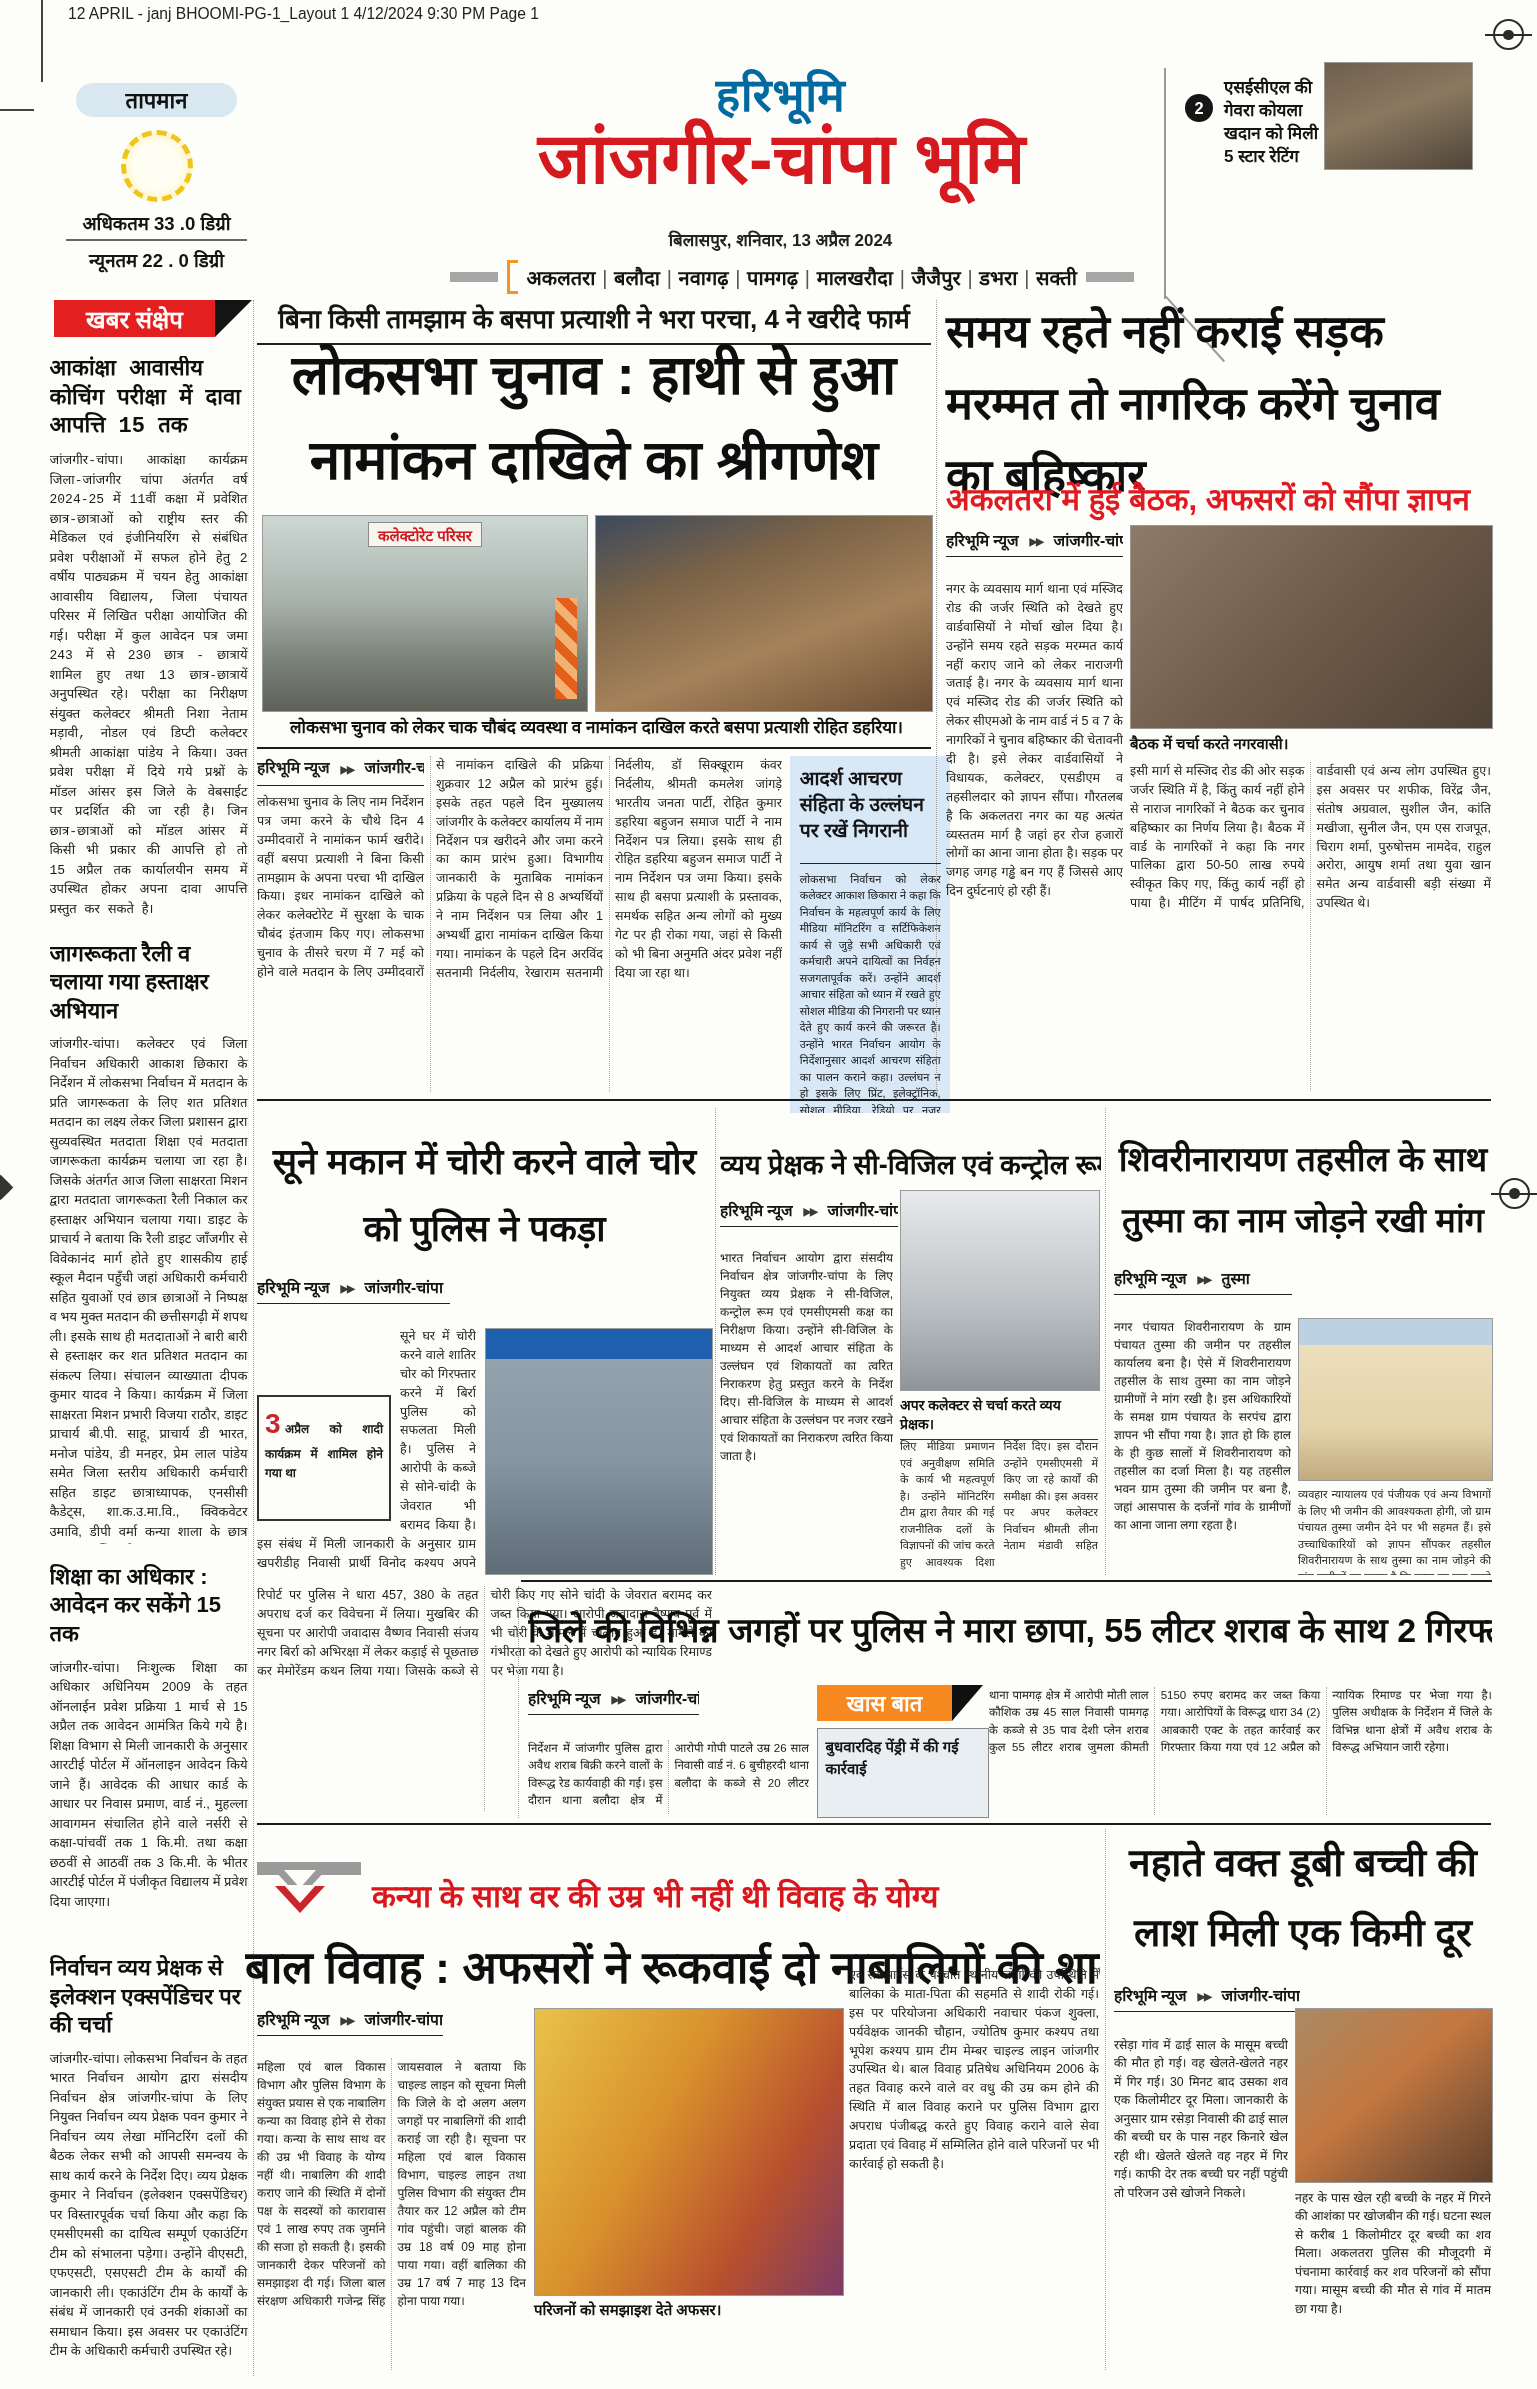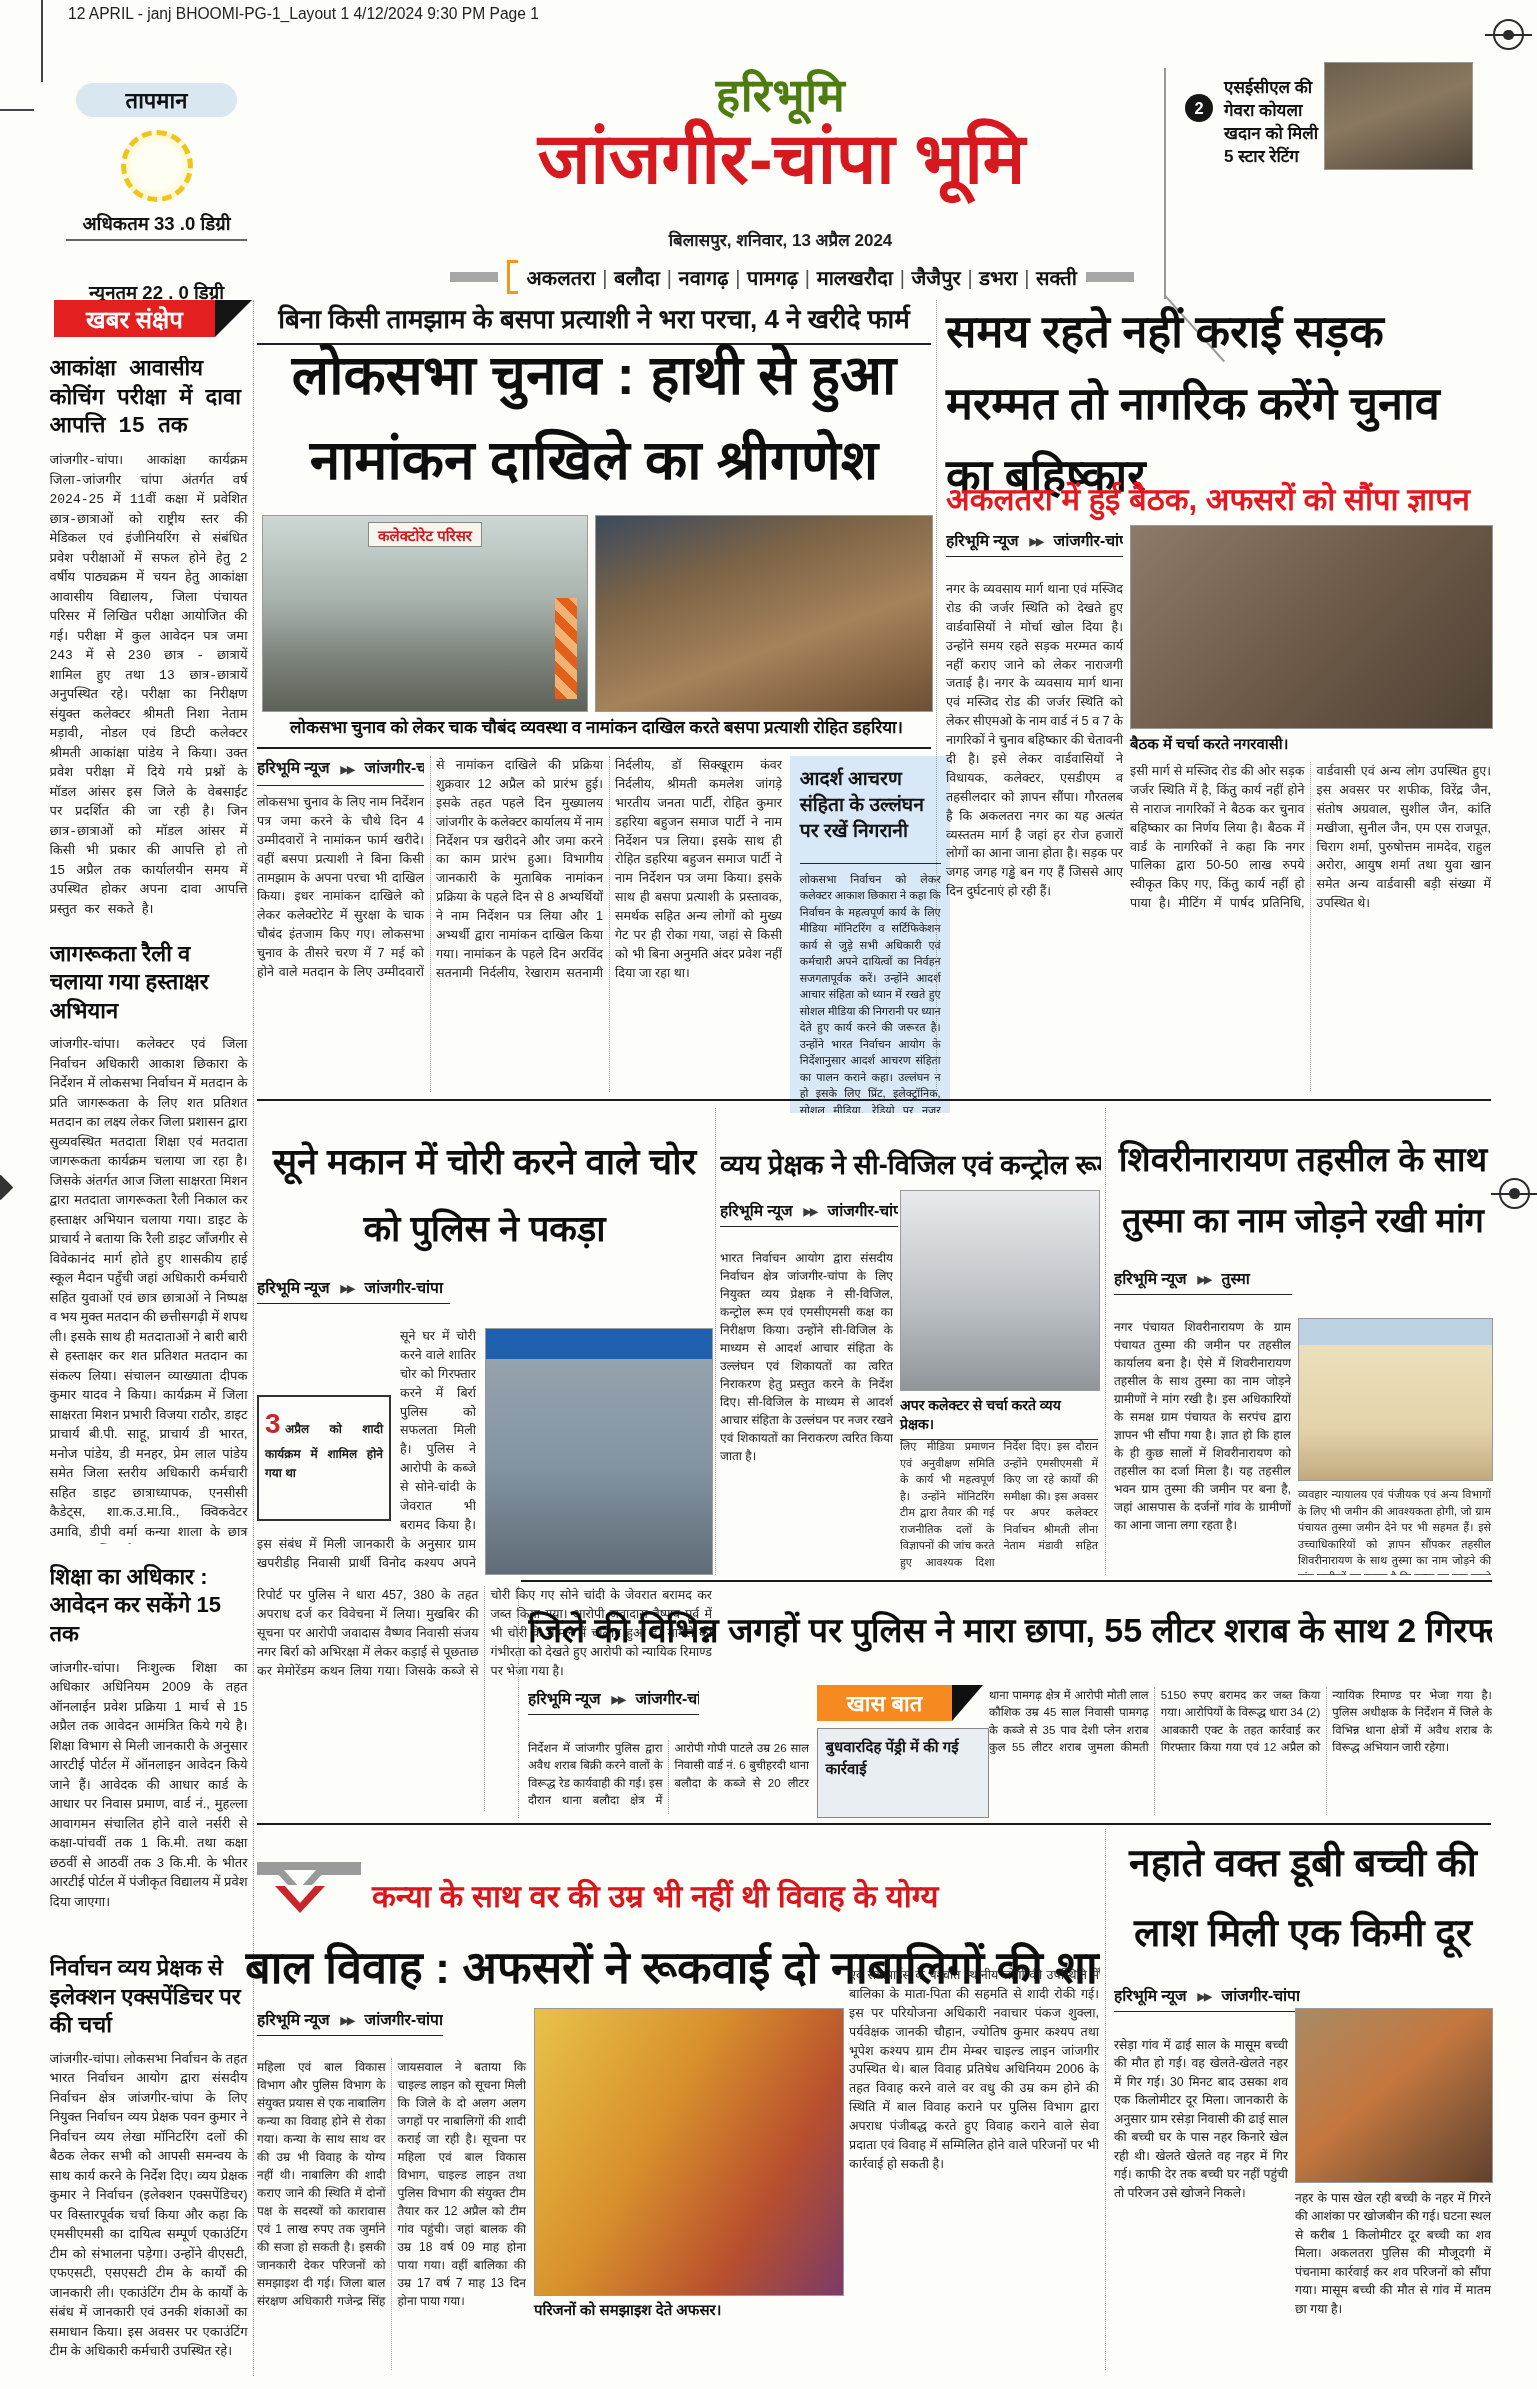--- a/index.html
+++ b/index.html
@@ -73,24 +73,24 @@
   <div class="abs" style="left:41px;top:0;width:1.5px;height:82px;background:#444;"></div>
   <div class="abs" style="left:0;top:109px;width:34px;height:2.2px;background:#444;"></div>
   <div class="abs reg" style="left:1493px;top:19.3px;"></div>
   <div class="abs reg" style="left:1499px;top:1178px;"></div>
   <div class="abs" style="left:-12px;top:1165px;font-size:33px;color:#333;">◆</div>
 
   <div class="abs" style="left:63px;top:83px;width:187px;">
     <div class="pill">तापमान</div>
     <div class="sun"></div>
     <div class="temp" style="border-bottom:2.2px solid #666;padding-bottom:4.5px;margin:0 3px;">अधिकतम 33 .0 डिग्री</div>
-    <div class="temp" style="padding-top:6px;margin-top:32px;">न्यूनतम 22 . 0 डिग्री</div>
-  </div>
-
-  <div class="abs" style="left:416px;top:62px;width:729px;text-align:center;font-size:46px;font-weight:900;color:#4d7c0f;letter-spacing:0.7px;">हरिभूमि</div>
+    <div class="temp" style="padding-top:6px;">न्यूनतम 22 . 0 डिग्री</div>
+  </div>
+
+  <div class="abs" style="left:416px;top:62px;width:729px;text-align:center;font-size:46px;font-weight:900;color:#0369a1;letter-spacing:0.7px;">हरिभूमि</div>
   <div class="abs" style="left:402px;top:104px;width:759px;text-align:center;font-size:71px;line-height:1.55;font-weight:800;color:#d6191f;white-space:nowrap;">जांजगीर-चांपा भूमि</div>
   <div class="abs" style="left:416px;top:228px;width:729px;text-align:center;font-size:17px;font-weight:700;color:#222;">बिलासपुर, शनिवार, 13 अप्रैल 2024</div>
 
   <div class="abs nav" style="left:446px;top:260px;width:692px;">
     <div class="bar"></div>
     <div class="bracket"></div>
     <div class="towns">
       <span>अकलतरा</span>
       <span>बलौदा</span>
       <span>नवागढ़</span>

